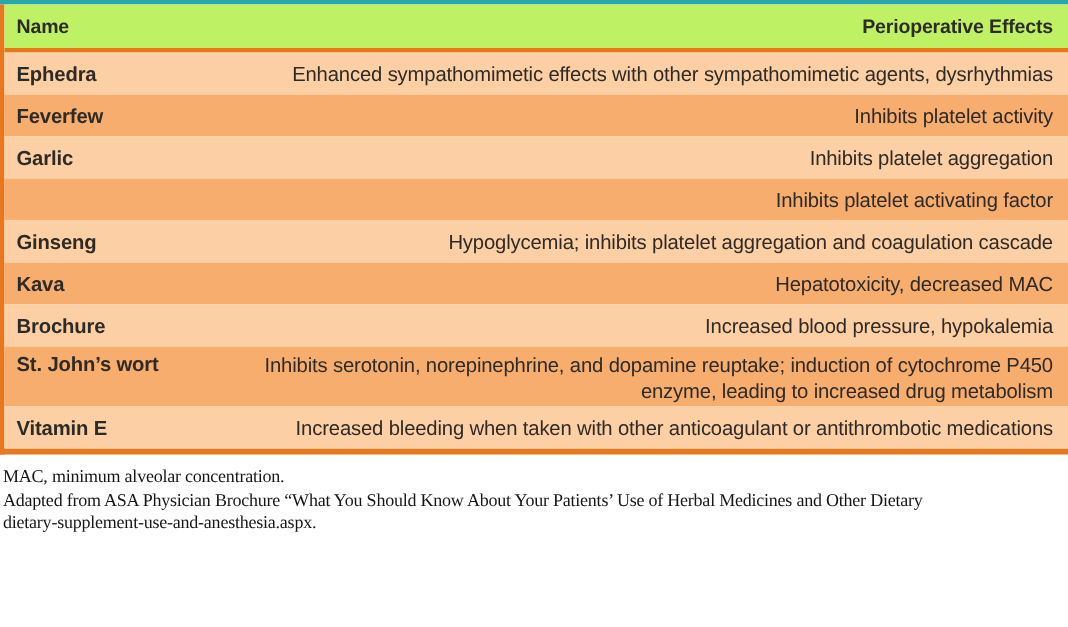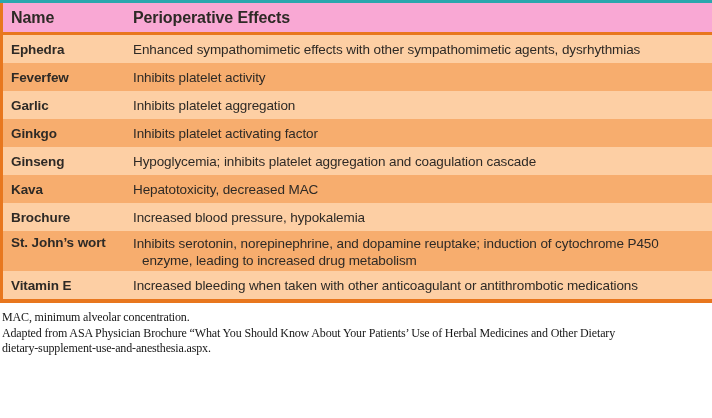--- a/index.html
+++ b/index.html
@@ -8,31 +8,31 @@
     font-family:"Liberation Sans", sans-serif;
     -webkit-font-smoothing:antialiased;
   }
   .teal-rule { height:3px; background:#2aa7ae; }
   .herb-table {
     border-left:3px solid #e8771e;
     border-bottom:4px solid #e8771e;
   }
   .row { display:flex; align-items:center; letter-spacing:-0.1px; color:#2e2a26; }
   .row.header {
-    height:29px; background:#f9a8d4;
+    height:29px; background:#bef264;
     border-bottom:3px solid #e8771e;
-    font-weight:bold; font-size:16px;
+    font-weight:bold; font-size:13px;
   }
   .row.dark  { background:#f7ad6e; }
   .row.light { background:#fdcfa4; }
   .row.body  { height:28px; font-size:13.5px; }
   .row.tall  { height:40px; align-items:flex-start; }
   .row.tall .cell { padding-top:4px; }
   .cell.name   { flex:0 0 122px; padding-left:8px; font-weight:bold; }
-  .cell.effect { flex:1; padding-right:10px; line-height:17px; }
+  .cell.effect { flex:1; padding-right:10px; line-height:17px;text-align:right; }
   .cont-line { padding-left:9px; }
   .footnotes {
     margin-top:7px; margin-left:2px;
     font-size:12px; line-height:15.5px; letter-spacing:-0.15px;
     color:#161616;
     font-family:Liberation Serif, serif;
   }
 </style>
 </head>
 <body>
@@ -52,21 +52,20 @@
         </div>
         <div class="row body dark">
           <div class="cell name">Feverfew</div>
           <div class="cell effect">Inhibits platelet activity</div>
         </div>
         <div class="row body light">
           <div class="cell name">Garlic</div>
           <div class="cell effect">Inhibits platelet aggregation</div>
         </div>
         <div class="row body dark">
-          <div class="cell name">Ginkgo</div>
           <div class="cell effect">Inhibits platelet activating factor</div>
         </div>
         <div class="row body light">
           <div class="cell name">Ginseng</div>
           <div class="cell effect">Hypoglycemia; inhibits platelet aggregation and coagulation cascade</div>
         </div>
         <div class="row body dark">
           <div class="cell name">Kava</div>
           <div class="cell effect">Hepatotoxicity, decreased MAC</div>
         </div>

